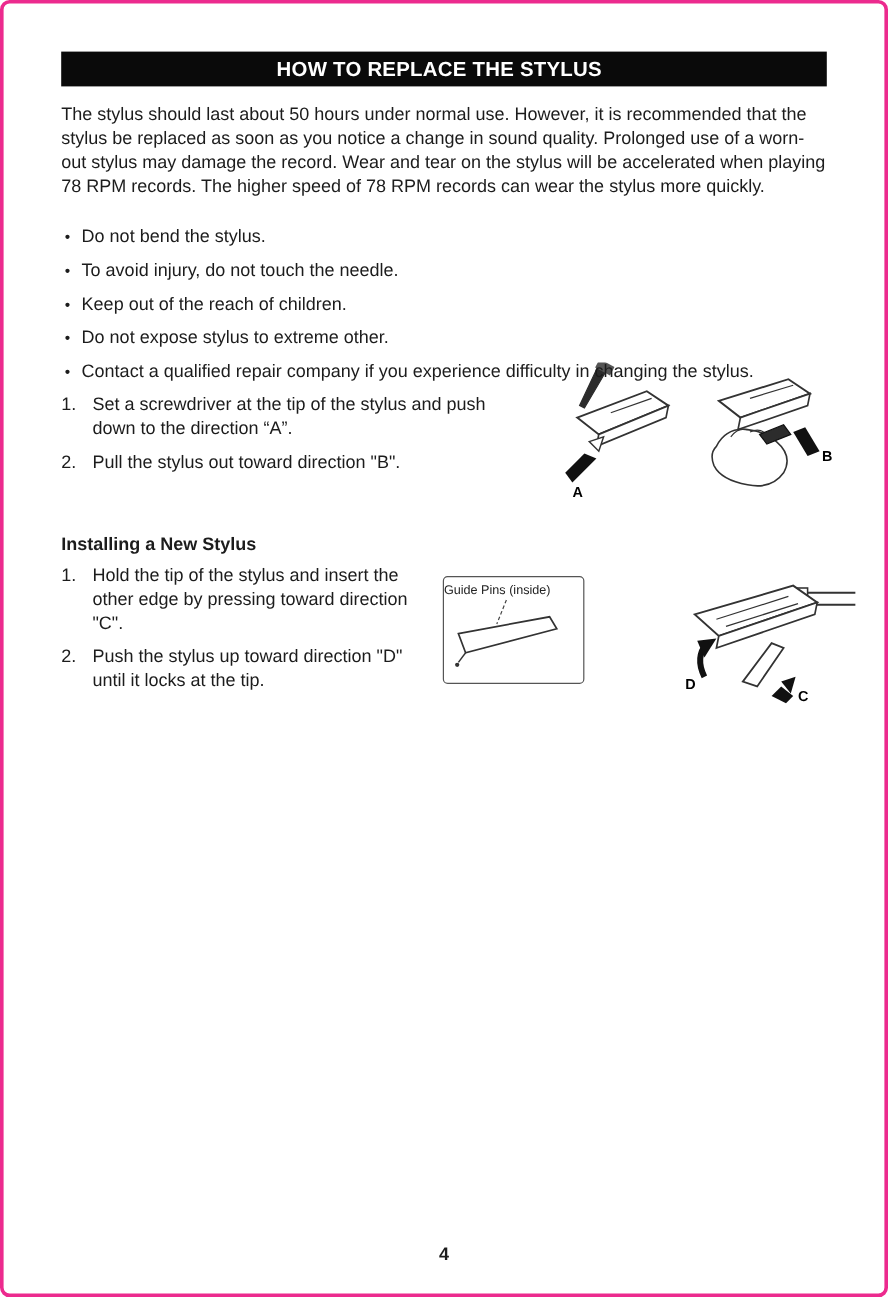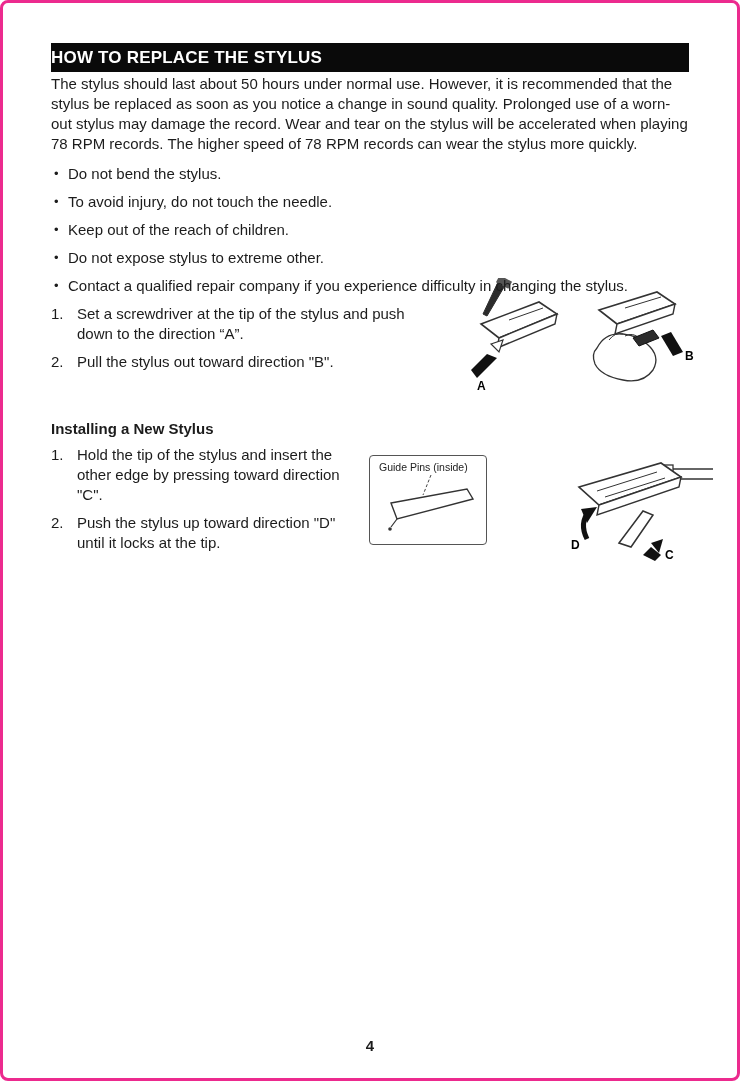--- a/index.html
+++ b/index.html
@@ -11,49 +11,49 @@
     border-radius:8px;
     padding:40px 48px 16px 48px;
     display:flex; flex-direction:column;
     font-family:"Liberation Sans", sans-serif;
     color:#1c1c1c;
     font-size:15px; line-height:20px;
     overflow:hidden;
   }
   .title-bar {
     background:#0a0a0a; color:#fff;
-    text-align:left; font-weight:bold; font-size:17px;
+    text-align:center; font-weight:bold; font-size:17px;
     padding:5px 8px 4px 0; letter-spacing:.2px;
-    margin-bottom:2px;
+    margin-bottom:14px;
   }
   p.intro { margin:0 0 6px 0; }
   h3.sec {
     font-size:15px; font-weight:bold; margin:18px 0 6px 0;
   }
-  ul.bullets { list-style:none; margin:4px 0 0 0; padding:0; }
+  ul.bullets { list-style:none; margin:16px 0 0 0; padding:0; }
   ul.bullets li {
     position:relative; padding-left:17px; margin:0 0 8px 0;
   }
   ul.bullets li::before {
     content:"•"; position:absolute; left:3px; top:0; font-size:13px;
   }
   .row { display:flex; align-items:flex-start; }
   .steps { flex:0 0 auto; }
   .steps.removing { width:380px; }
   .steps.installing { width:300px; }
   .step { display:flex; margin:0 0 8px 0; }
   .step-num { width:26px; flex:0 0 26px; }
   .step-text { flex:1; }
   .illus { flex:1 1 auto; }
   .illus-removing { margin-top:-26px; padding-left:16px; }
   .illus-installing { margin-top:2px; padding-left:14px; }
   .guide-box {
     flex:0 0 118px; width:118px; height:90px;
     border:1px solid #555; border-radius:4px;
-    margin:10px 0 0 18px; padding:5px 4px 2px 9px;
+    margin:10px 0 0 18px; padding:5px 4px 2px 0;
   }
   .guide-box-label { font-size:10.5px; line-height:12px; color:#222; }
   svg text { font-family:"Liberation Sans", sans-serif; font-weight:bold; }
   .pgnum-wrap {
     margin-top:auto; text-align:center; font-weight:bold; font-size:15px;
     padding-bottom:6px;
   }
 </style>
 </head>
 <body>

